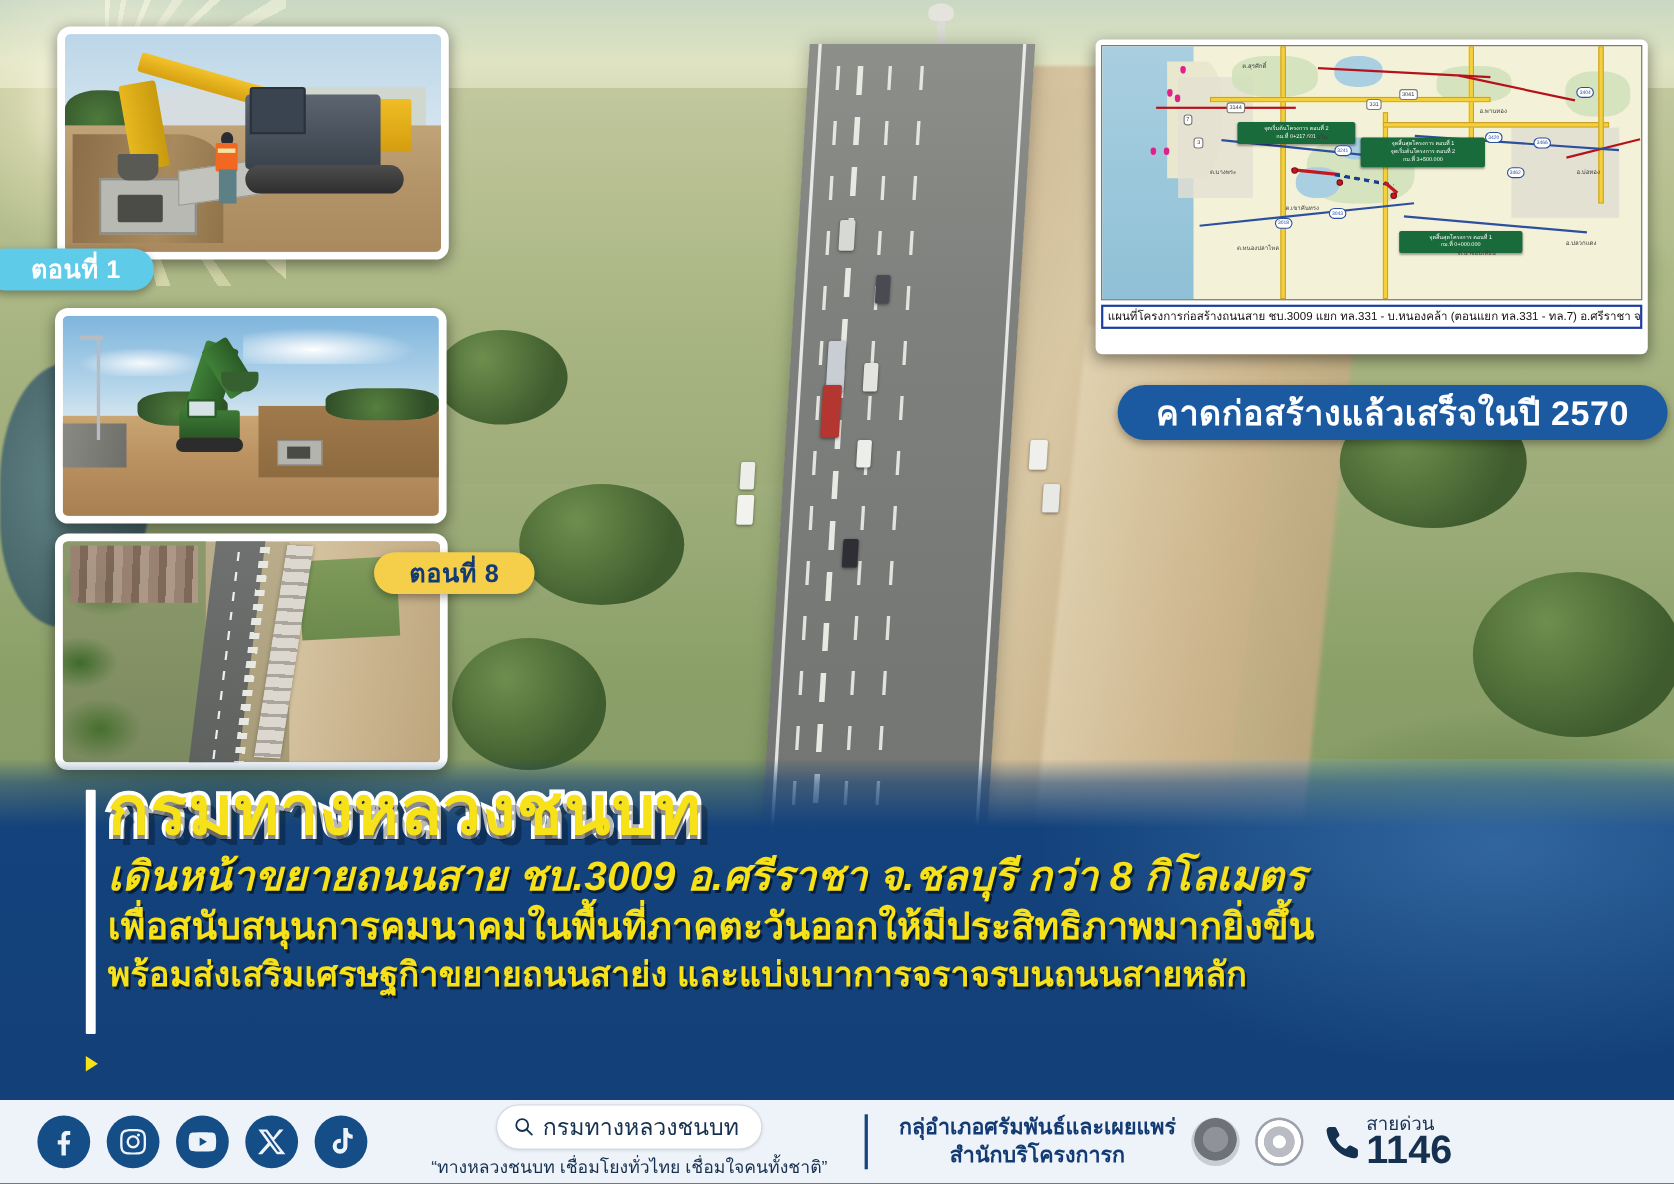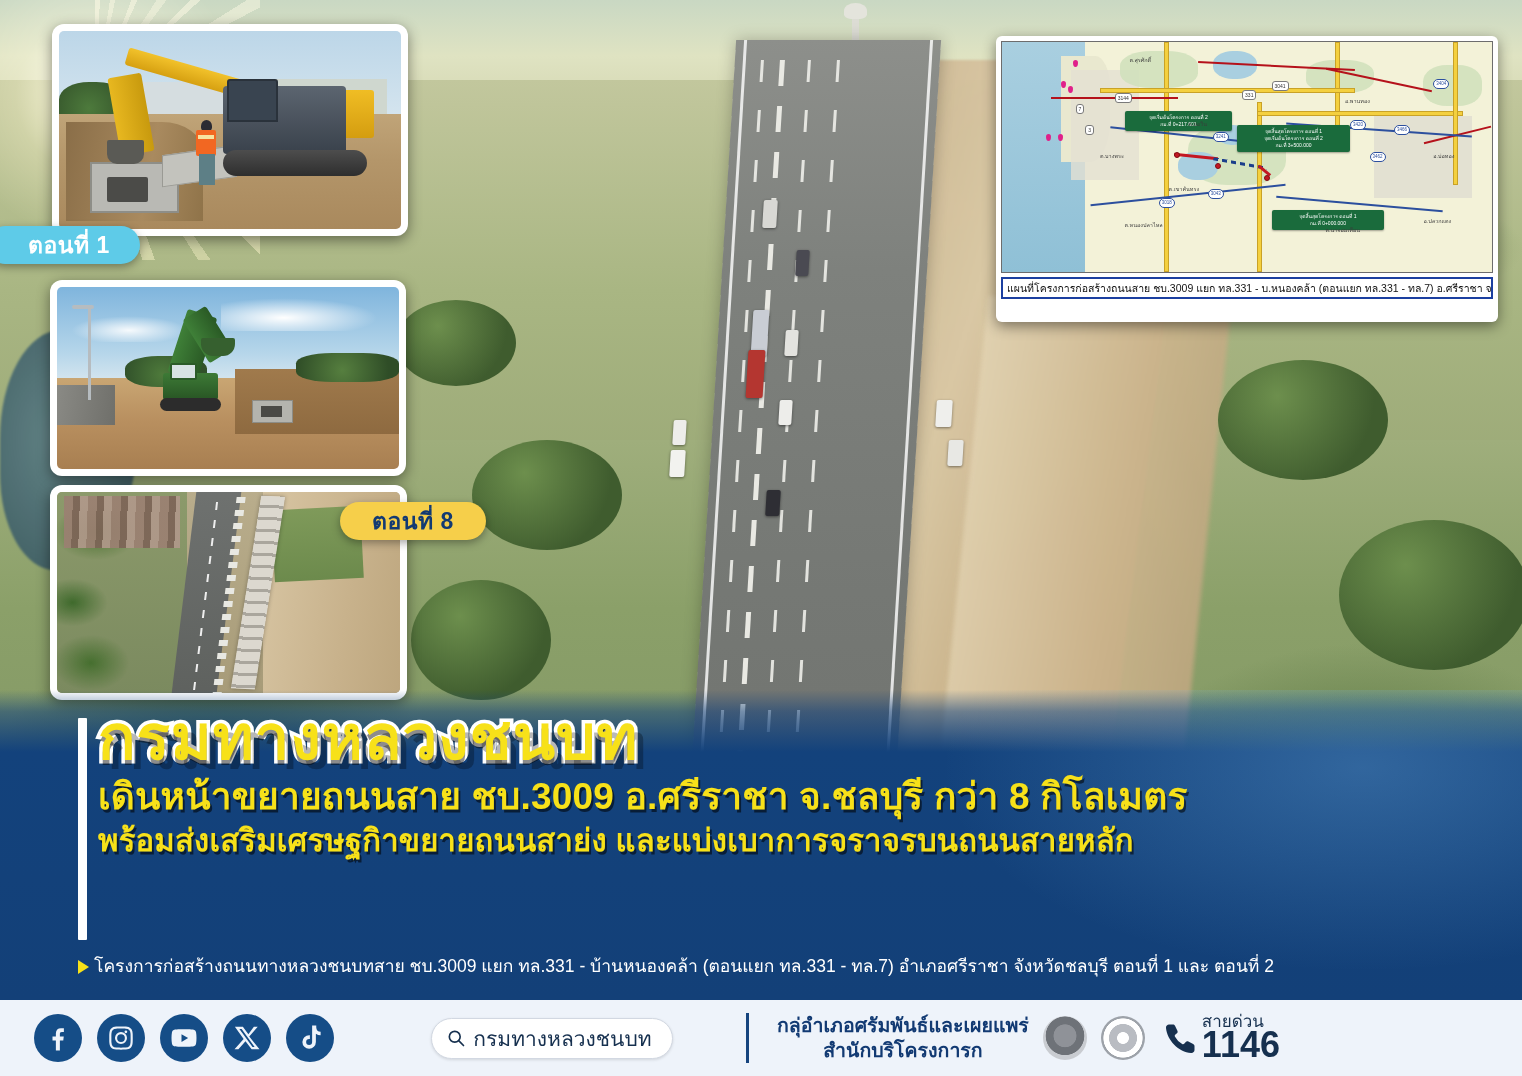--- a/index.html
+++ b/index.html
@@ -296,21 +296,21 @@
     letter-spacing:1px;
     -webkit-text-stroke:7px #ffffff;
     paint-order:stroke fill;
     text-shadow: 0 5px 0 rgba(0,0,0,.45), 9px 9px 0 rgba(0,0,0,.28);
   }
   .h-line {
     color:#f7e119; font-weight:bold; line-height:1.30;
     text-shadow:2px 3px 0 rgba(0,0,0,.55);
     letter-spacing:.2px;
   }
-  #h-l1 { font-size:37px; margin-top:4px; }
+  #h-l1 { font-size:37px; margin-top:4px;font-style:italic; }
   #h-l2 { font-size:34px; }
   #h-l3 { font-size:31px; }
   #h-bullet {
     position:absolute; left:78px; top:955px; width:1420px;
     color:#ffffff; font-size:17.5px; line-height:22px; white-space:nowrap;
   }
   #h-bullet .tri {
     display:inline-block; width:0; height:0; margin-right:5px;
     border-left:11px solid #f7e119; border-top:7px solid transparent;
     border-bottom:7px solid transparent; vertical-align:middle;
@@ -444,20 +444,21 @@
       <div class="p3-dirt"></div>
       <div class="p3-field"></div>
       <div class="p3-road"></div>
       <div class="p3-shoulder"></div>
       <div class="p3-pipes"></div>
     </div>
   </div>
 
   <div class="badge" id="badge-ton1">ตอนที่ 1</div>
   <div class="badge" id="badge-ton2">ตอนที่ 8</div>
+  <div class="badge" id="badge-year">คาดก่อสร้างแล้วเสร็จในปี 2570</div>
 
   <div id="map-card">
     <div class="map-body">
       <div class="m-sea"></div>
       <div class="m-coast"></div>
       <div class="m-urban"></div>
 
       <div class="m-green" style="left:24%;top:4%;width:16%;height:16%;"></div>
       <div class="m-green" style="left:38%;top:36%;width:20%;height:26%;"></div>
       <div class="m-green" style="left:62%;top:8%;width:14%;height:14%;"></div>
@@ -537,25 +538,26 @@
   </div>
 
   <div id="banner">
     <div id="banner-sheen"></div>
   </div>
   <div id="accent-bar"></div>
 
   <div class="h-wrap">
     <div id="h-title">กรมทางหลวงชนบท</div>
     <div class="h-line" id="h-l1">เดินหน้าขยายถนนสาย ชบ.3009 อ.ศรีราชา จ.ชลบุรี กว่า 8 กิโลเมตร</div>
+    <div class="h-line" id="h-l2">เพื่อสนับสนุนการคมนาคมในพื้นที่ภาคตะวันออกให้มีประสิทธิภาพมากยิ่งขึ้น</div>
     <div class="h-line" id="h-l3">พร้อมส่งเสริมเศรษฐกิาขยายถนนสาย่ง และแบ่งเบาการจราจรบนถนนสายหลัก</div>
   </div>
 
   <div id="h-bullet">
-    <span class="tri"></span><span>โครงการก่อสร้างถนนทางหลวงชนบทสาย ชบ.3009 แยก ทล.331 - บ้านหนองคล้า (ตอนแยก ทล.331 - ทล.7) อำเภอศรีราชา จังหวัดชลบุรี ตอนที่ 1 และ ตอนที่ 2</span>
+    <span class="tri"></span>
   </div>
 
   <div id="footer">
 
     <div id="social">
       <a class="sicon">
         <svg viewBox="0 0 24 24">
             <path d="M13.5 22v-8h2.7l.4-3.2h-3.1V8.7c0-.9.3-1.6 1.6-1.6h1.6V4.2c-.3 0-1.3-.1-2.4-.1-2.4 0-4 1.4-4 4.1v2.6H7.6V14h2.7v8h3.2z"></path>
           </svg>
       </a>
@@ -582,20 +584,21 @@
     </div>
 
     <div id="search-col">
       <div id="search-pill">
         <svg width="20" height="20" viewBox="0 0 24 24" fill="none" stroke="#16304f" stroke-width="2">
           <circle cx="10.5" cy="10.5" r="6.5"></circle>
           <line x1="15.5" y1="15.5" x2="21" y2="21" stroke-linecap="round"></line>
         </svg>
         <span class="txt">กรมทางหลวงชนบท</span>
       </div>
+      <div id="tagline">“ทางหลวงชนบท เชื่อมโยงทั่วไทย เชื่อมใจคนทั้งชาติ”</div>
     </div>
 
     <div id="divider"></div>
 
     <div id="org">
       <div>กลุ่อำเภอศรัมพันธ์และเผยแพร่</div>
       <div>สำนักบริโครงการก</div>
     </div>
 
     <div class="emblem" id="emblem1"></div>

